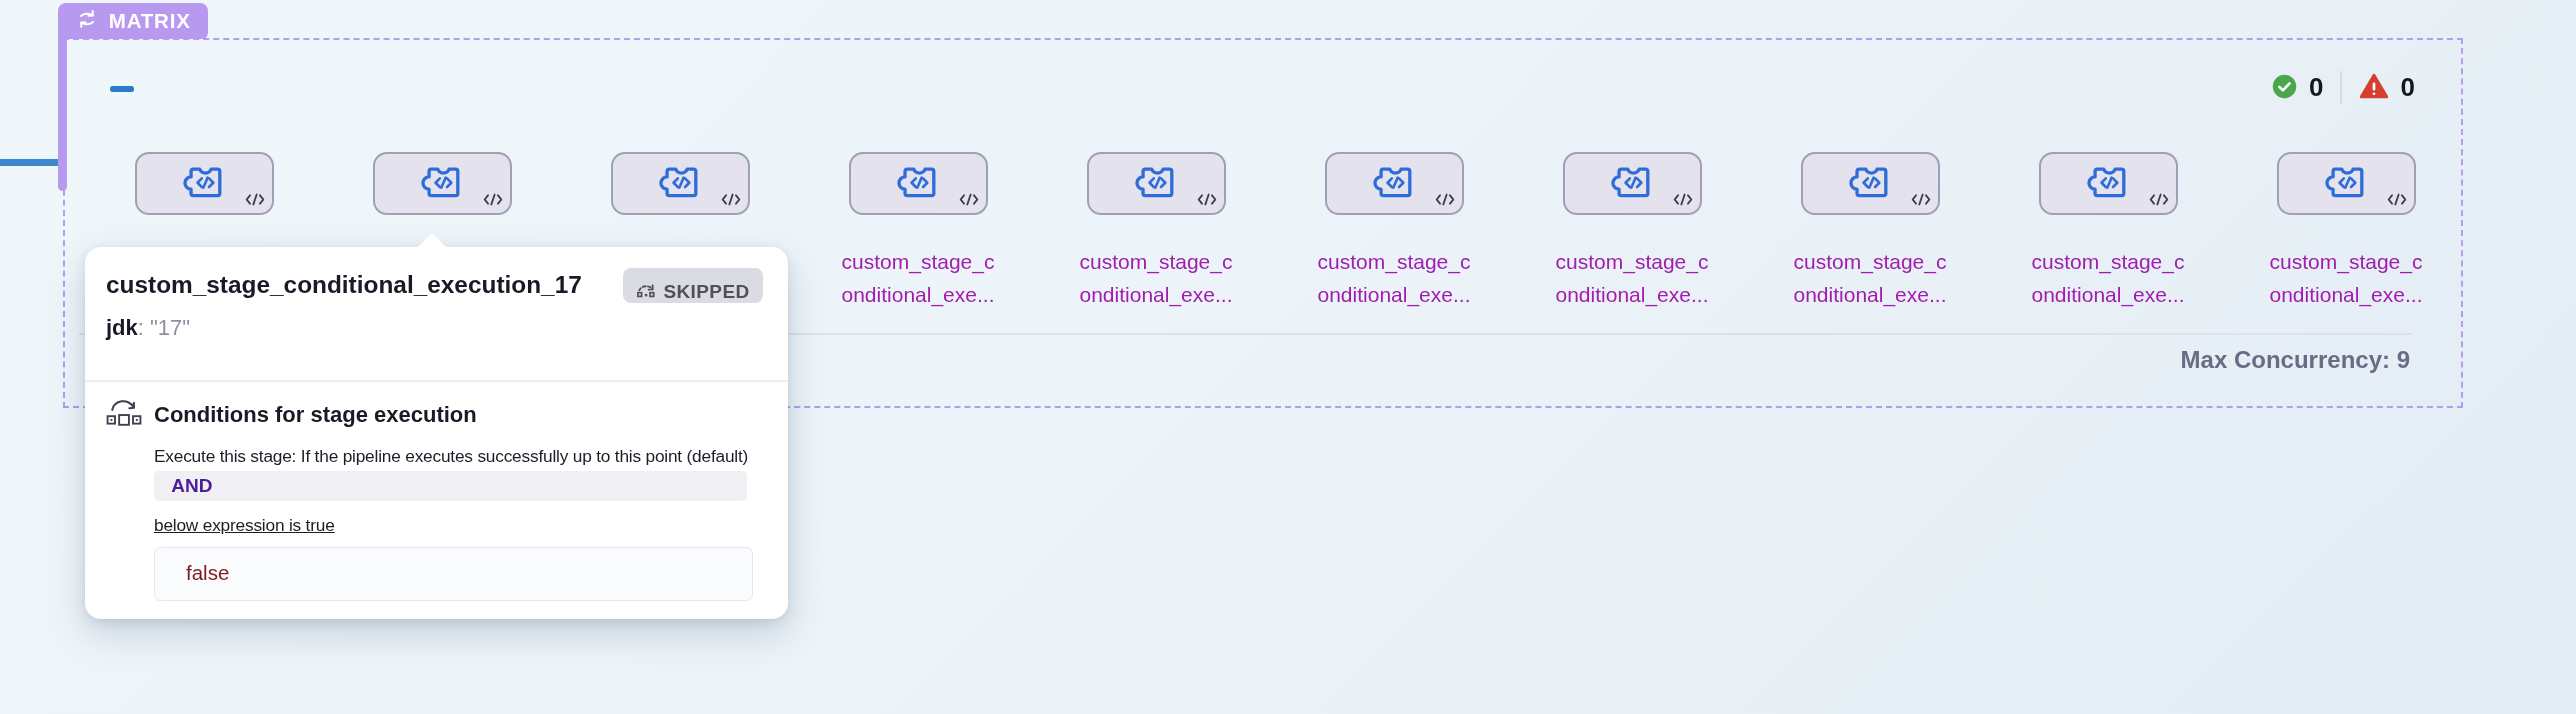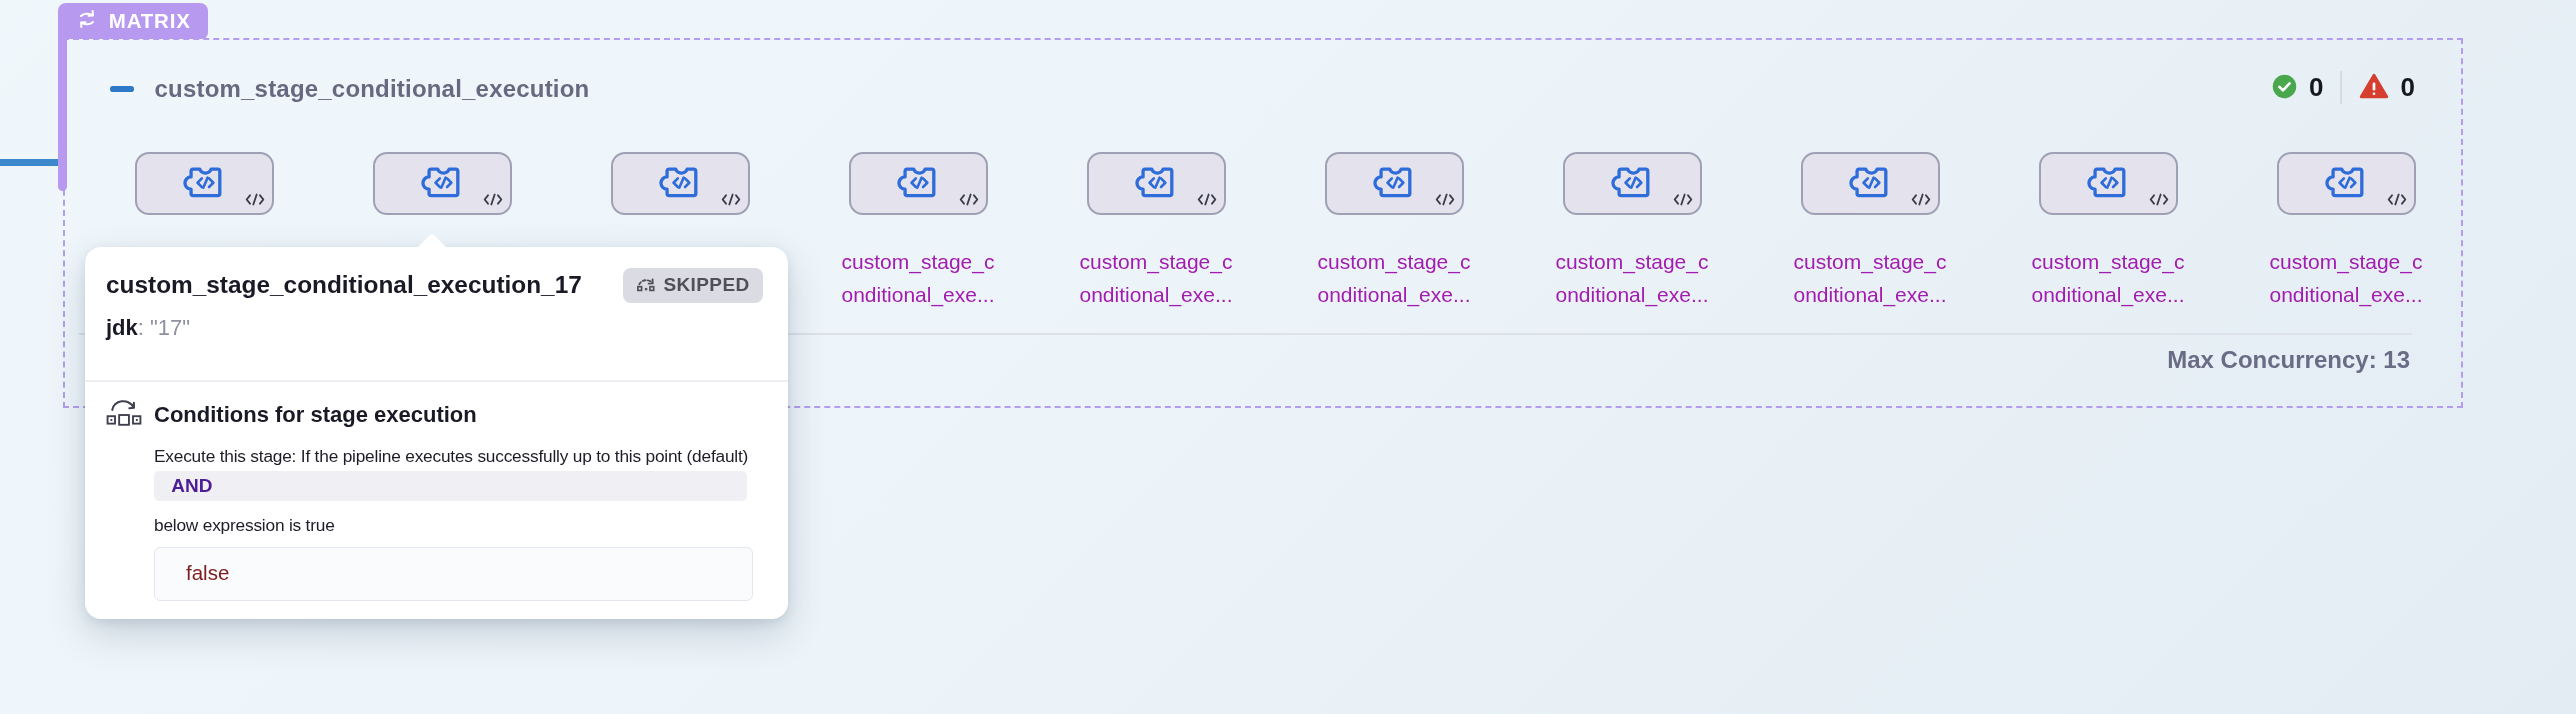--- a/index.html
+++ b/index.html
@@ -53,51 +53,50 @@
     background:#ffffff; border-radius:16px;
     box-shadow:0 14px 38px rgba(40,60,90,.20), 0 3.2px 11px rgba(40,60,90,.10);
   }
   .tooltip-arrow {
     position:absolute; left:335px; top:-9.5px; width:24px; height:24px;
     background:#ffffff; transform:rotate(45deg); border-radius:3.2px;
   }
   .tt-title { position:absolute; left:21px; top:24px; font-size:24.4px; font-weight:700; color:#1a1a27; }
   .status-badge {
     position:absolute; right:25px; top:20.5px; height:35px; padding:0 13.4px;
-    background:#dbdce3; border-radius:8px; display:flex; align-items:center; gap:7px;
+    background:#dbdce3; border-radius:8px; display:flex; align-items:flex-end; gap:7px;
     font-size:19px; font-weight:700; color:#4f505a; letter-spacing:0.4px;
   }
   .tt-param { position:absolute; left:21px; top:68px; font-size:22px; color:#8f90a0; }
   .tt-param b { color:#1a1a27; font-weight:700; }
   .tt-divider { position:absolute; left:0; right:0; top:133px; height:1.6px; background:#eceef2; }
   .cond-icon { position:absolute; left:20.5px; top:148px; }
   .cond-heading { position:absolute; left:69px; top:155px; font-size:22px; font-weight:700; color:#1a1a27; }
   .cond-line1 { position:absolute; left:69px; top:199px; font-size:17.3px; letter-spacing:-0.2px; color:#1d1d28; white-space:nowrap; }
   .cond-operator {
     position:absolute; left:69px; top:224px; width:593px; height:30px;
     background:#f0eff4; border-radius:4.7px;
     font-size:19px; font-weight:700; color:#4c1d95; line-height:30px; padding-left:17.3px;
   }
-  .cond-line2 { position:absolute; left:69px; top:268px; font-size:17.3px; letter-spacing:-0.2px; color:#1d1d28; }
+  .cond-line2 { position:absolute; left:69px; top:268px; font-size:17.3px; letter-spacing:-0.2px; color:#1d1d28;text-decoration:underline; }
   .cond-expression {
     position:absolute; left:69px; top:300px; width:599px; height:54px;
     background:#fafbfd; border:1.6px solid #e3e6ee; border-radius:6.3px;
     font-size:20.5px; color:#7f1d1d; line-height:50px; padding-left:31px;
   }
 </style>
 </head>
 <body>
 
 <div class="connector"></div>
 
 <div class="matrix-box">
 
   <div class="group-header">
     <div class="minus-icon"></div>
-    <div class="group-title">custom_stage_conditional_execution</div>
   </div>
 
   <div class="counts">
     <span>
       <svg width="25" height="25" viewBox="0 0 32 32">
           <circle cx="16" cy="16" r="15" fill="#4ba74e"></circle>
           <polyline points="9.5,16.5 14,21 22.5,12" fill="none" stroke="#ffffff" stroke-width="3.4" stroke-linecap="round" stroke-linejoin="round"></polyline>
         </svg>
     </span>
     <span class="count-num">0</span>
@@ -348,21 +347,21 @@
       </span>
     </div>
     <div class="stage-label">
       <div>custom_stage_c</div>
       <div>onditional_exe...</div>
     </div>
   </div>
 </div>
 
   <div class="maxcon-divider"></div>
-  <div class="maxcon">Max Concurrency: 13</div>
+  <div class="maxcon">Max Concurrency: 9</div>
 </div>
 
 <div class="matrix-strip"></div>
 <div class="matrix-badge">
   <span>
     <svg width="24" height="24" viewBox="0 0 28 28">
       <path d="M7 10.5 A 9 6.5 0 0 1 20.5 9.6" fill="none" stroke="#ffffff" stroke-width="2.4" stroke-linecap="round"></path>
       <polyline points="20.6,4.8 20.8,10 15.8,10.2" fill="none" stroke="#ffffff" stroke-width="2.4" stroke-linecap="round" stroke-linejoin="round"></polyline>
       <path d="M21 17.5 A 9 6.5 0 0 1 7.5 18.4" fill="none" stroke="#ffffff" stroke-width="2.4" stroke-linecap="round"></path>
       <polyline points="7.4,23.2 7.2,18 12.2,17.8" fill="none" stroke="#ffffff" stroke-width="2.4" stroke-linecap="round" stroke-linejoin="round"></polyline>

